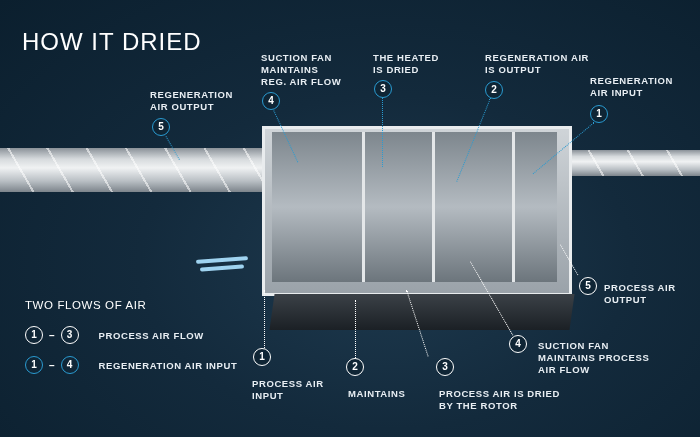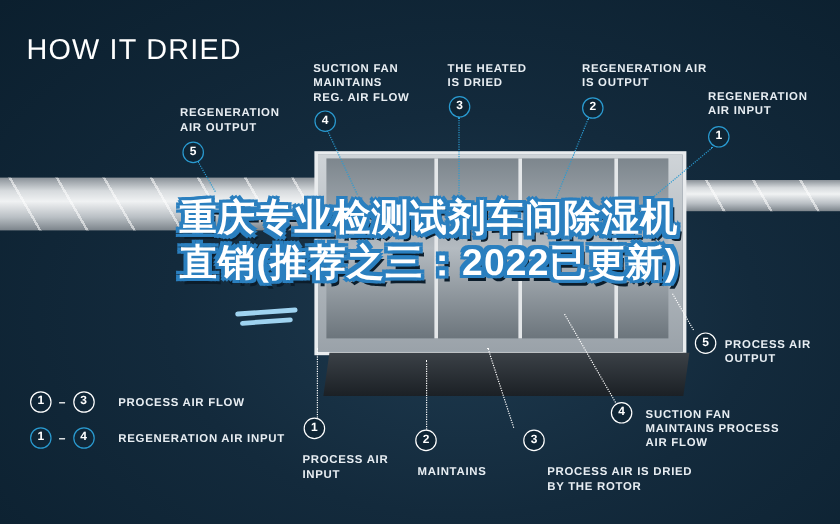--- a/index.html
+++ b/index.html
@@ -84,41 +84,41 @@
   <div class="circ" style="left:590px;top:105px;">1</div>
 
   <div class="circ white" style="left:253px;top:348px;">1</div>
   <div class="lbl" style="left:252px;top:378px;">PROCESS AIR
 INPUT</div>
 
   <div class="circ white" style="left:346px;top:358px;">2</div>
   <div class="lbl" style="left:348px;top:388px;">MAINTAINS</div>
 
   <div class="circ white" style="left:436px;top:358px;">3</div>
-  <div class="lbl" style="left:456px;top:388px;">PROCESS AIR IS DRIED
+  <div class="lbl" style="left:439px;top:388px;">PROCESS AIR IS DRIED
 BY THE ROTOR</div>
 
   <div class="circ white" style="left:509px;top:335px;">4</div>
   <div class="lbl" style="left:538px;top:340px;">SUCTION FAN
 MAINTAINS PROCESS
 AIR FLOW</div>
 
   <div class="circ white" style="left:579px;top:277px;">5</div>
   <div class="lbl" style="left:604px;top:282px;">PROCESS AIR
 OUTPUT</div>
 
+  <div class="legend-title">TWO FLOWS OF AIR</div>
   <div class="legend-row" style="top:326px;">
     <span class="c">1</span>
     <span class="dash">–</span>
     <span class="c">3</span>
     <span class="txt">PROCESS AIR FLOW</span>
   </div>
   <div class="legend-row" style="top:356px;">
     <span class="c blue">1</span>
     <span class="dash">–</span>
     <span class="c blue">4</span>
     <span class="txt">REGENERATION AIR INPUT</span>
   </div>
 
   <div class="streak" style="left:196px;top:258px;width:52px;transform:rotate(-4deg);"></div>
   <div class="streak" style="left:200px;top:266px;width:44px;transform:rotate(-4deg);"></div>
-  <div class="overlay">重庆专业检测试剂车间除湿机直销(推荐之三：2022已更新)</div>
 </div>
 
 </body></html>

